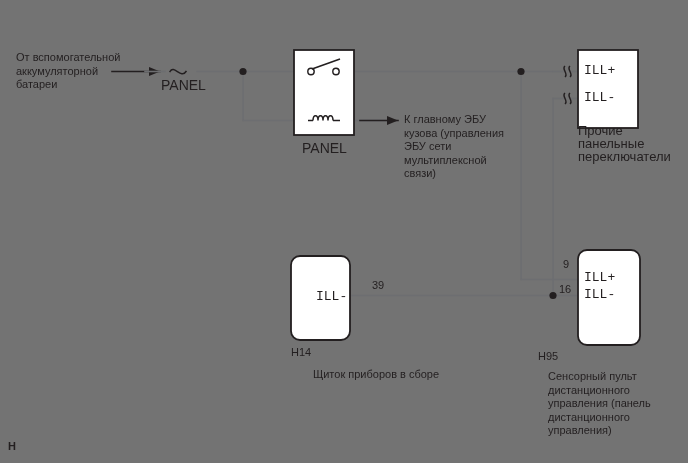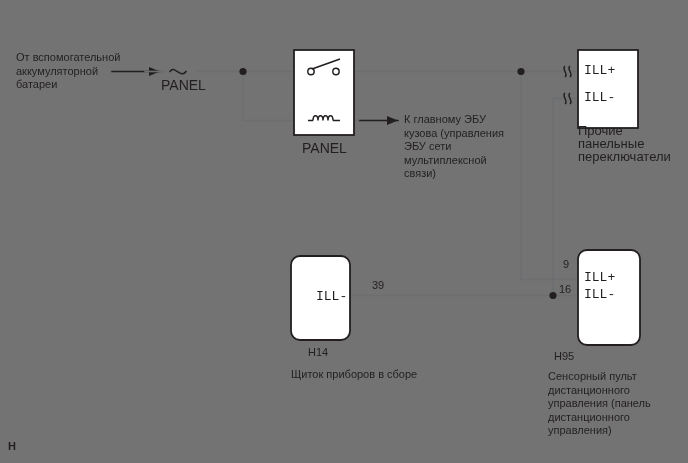--- a/index.html
+++ b/index.html
@@ -153,28 +153,28 @@
 связи)</div>
 
   <div class="term" style="left:584px; top:65px;">ILL+</div>
   <div class="term" style="left:584px; top:92px;">ILL-</div>
   <div class="lbl lbl-sm" style="left:578px; top:124px; width:108px;">Прочие
 панельные
 переключатели</div>
 
   <div class="term" style="left:316px; top:291px;">ILL-</div>
   <div class="pin" style="left:340px; top:279px;margin-left:32px;">39</div>
-  <div class="lbl" style="left:308px; top:346px;">H14</div>
-  <div class="lbl" style="left:291px; top:368px; width:170px;">Щиток приборов в сборе</div>
+  <div class="lbl" style="left:291px; top:346px;">H14</div>
+  <div class="lbl" style="left:291px; top:368px; width:170px;text-align:center;">Щиток приборов в сборе</div>
 
   <div class="term" style="left:584px; top:272px;">ILL+</div>
   <div class="term" style="left:584px; top:289px;">ILL-</div>
   <div class="pin" style="left:563px; top:258px;">9</div>
   <div class="pin" style="left:559px; top:283px;text-align:center;">16</div>
-  <div class="lbl" style="left:554px; top:350px;">H95</div>
+  <div class="lbl" style="left:538px; top:350px;">H95</div>
   <div class="lbl" style="left:548px; top:370px; width:132px;">Сенсорный пульт
 дистанционного
 управления (панель
 дистанционного
 управления)</div>
 
   <div class="corner-mark" style="left:8px; top:440px;">H</div>
 
 </div>
 

